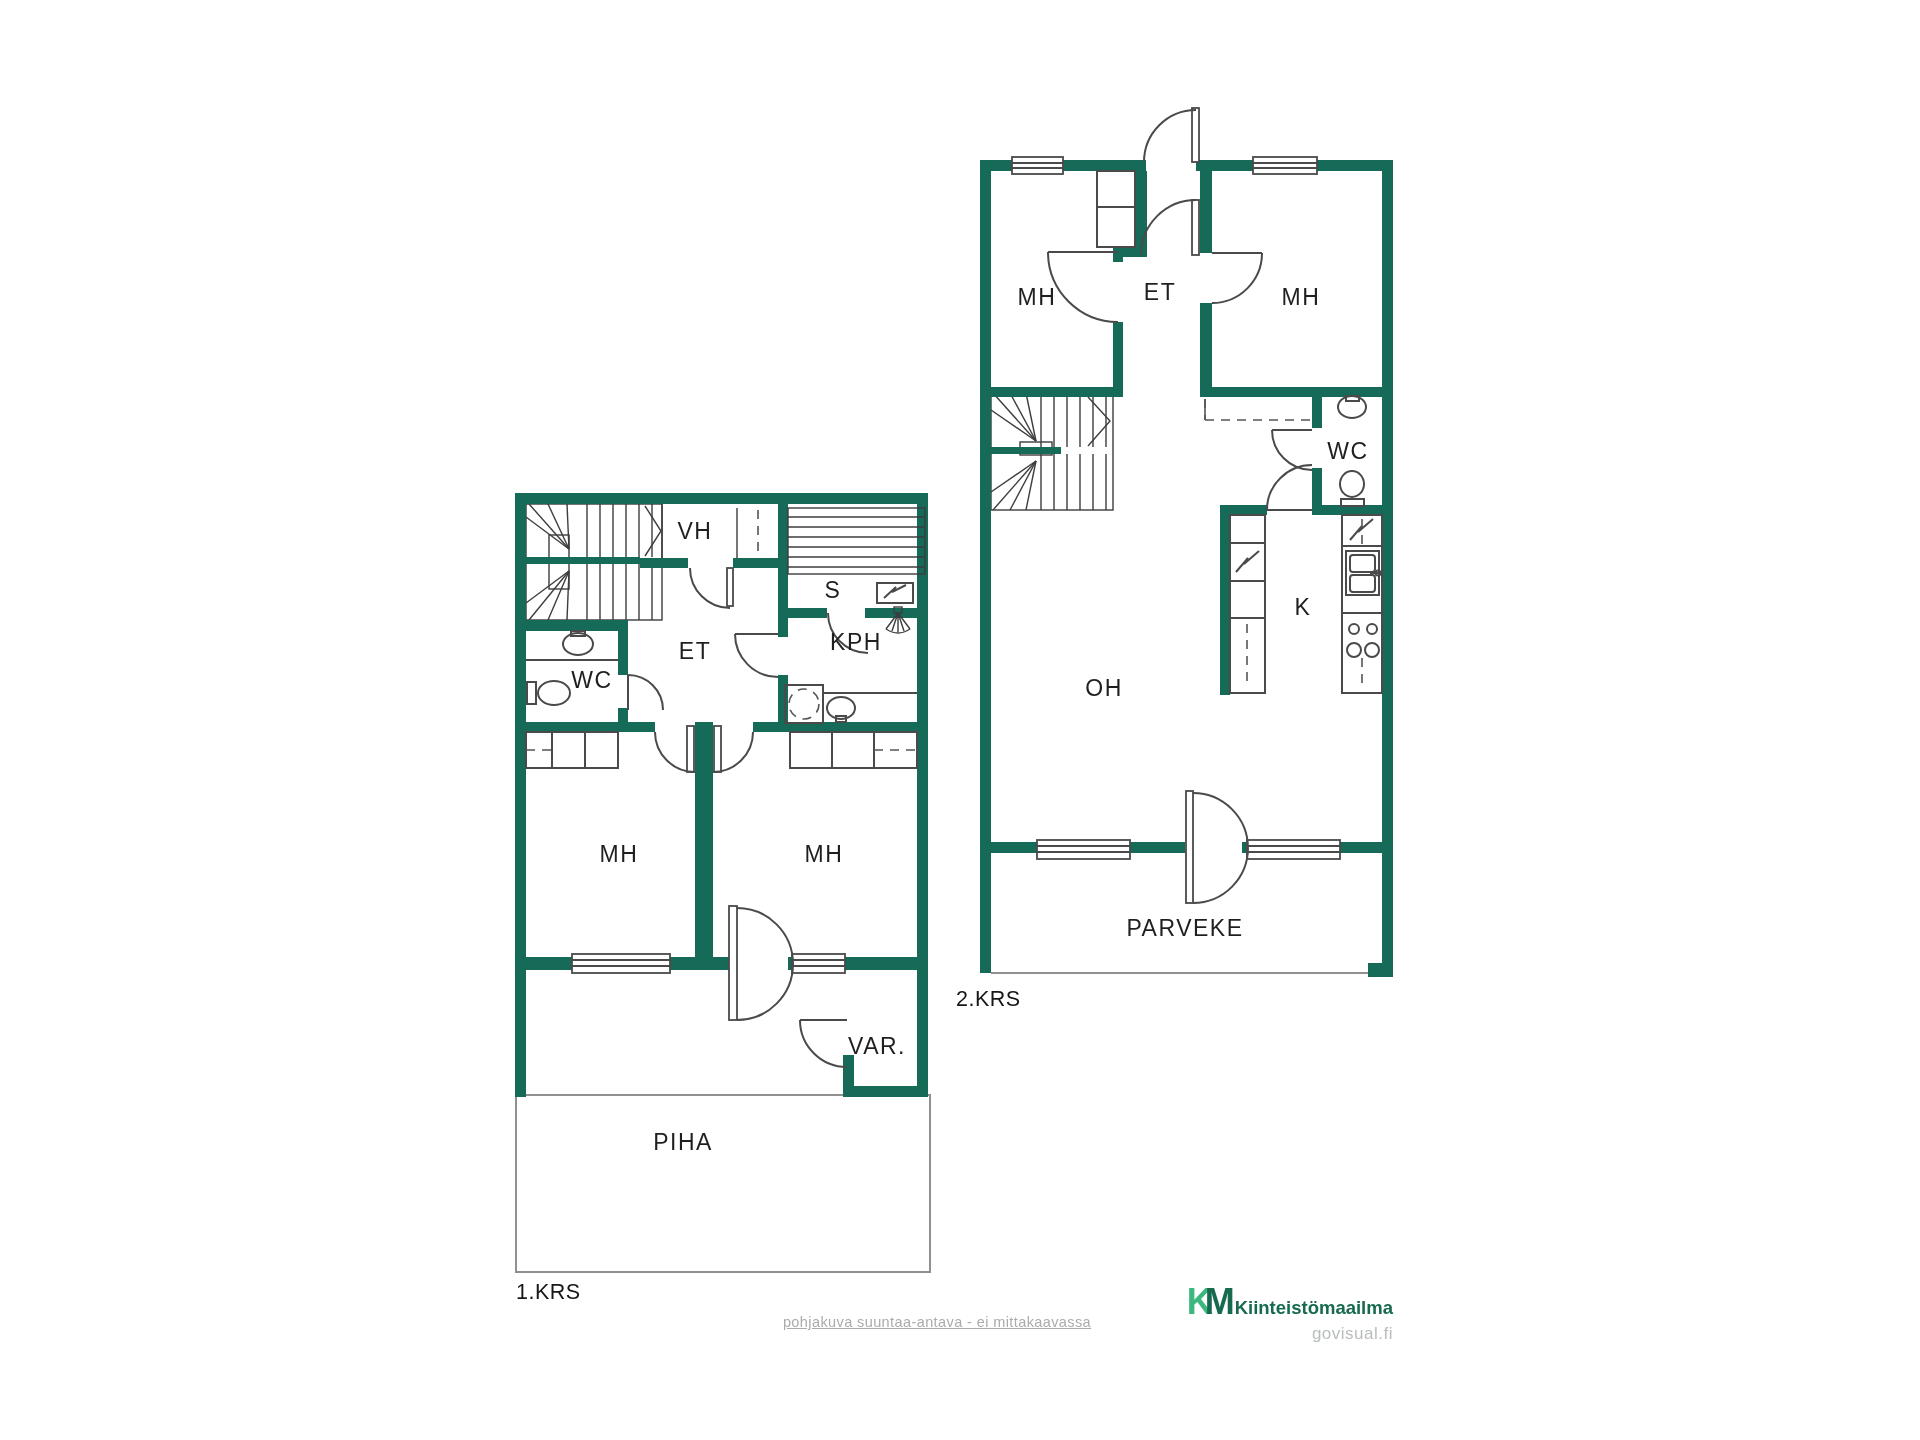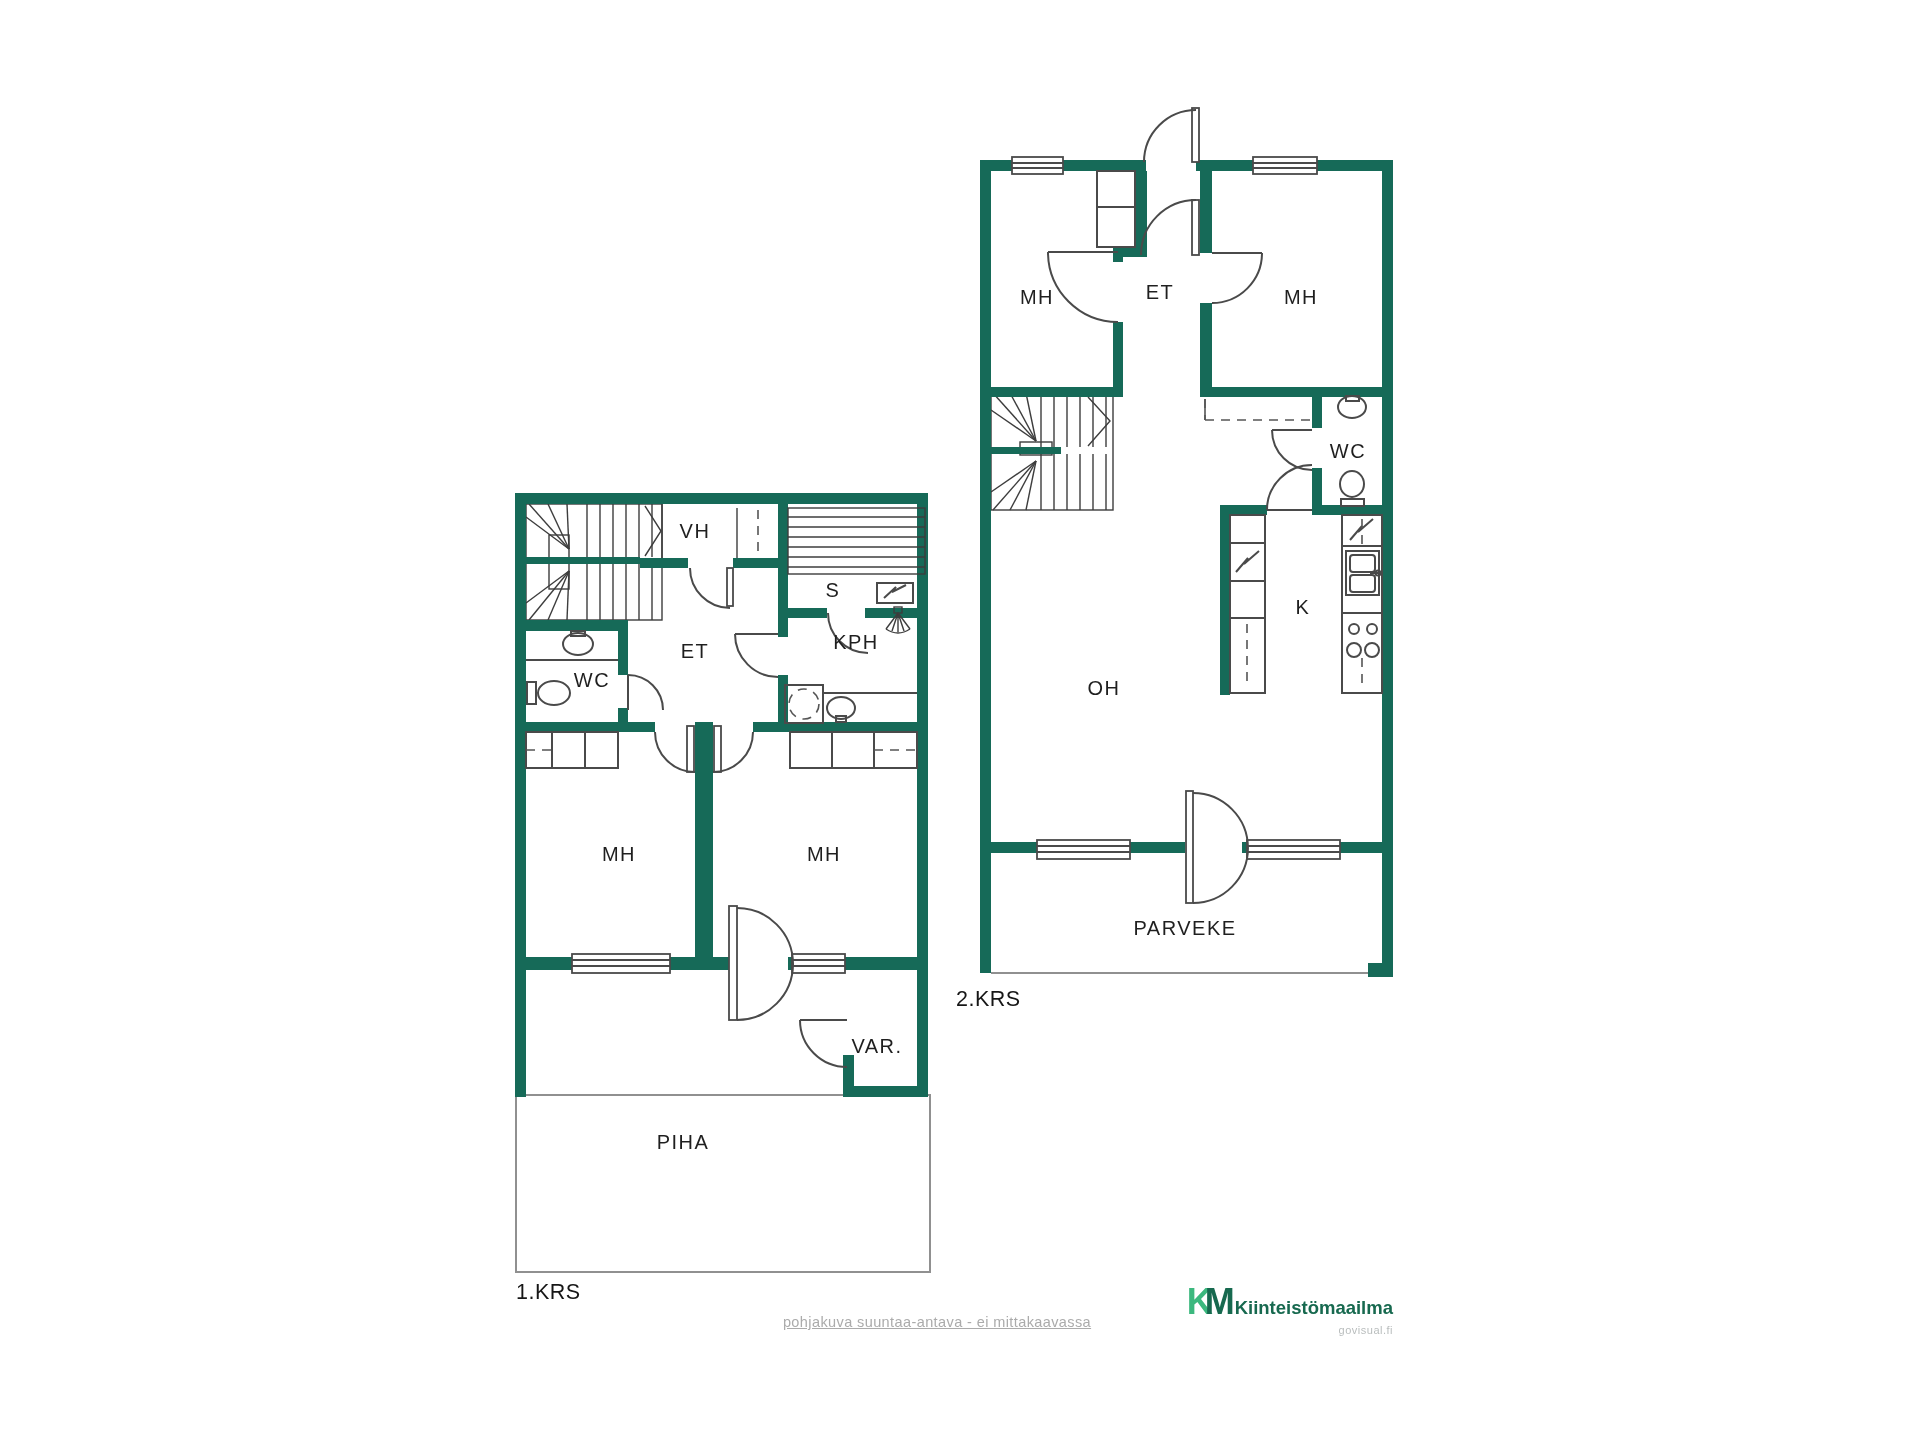--- a/index.html
+++ b/index.html
@@ -24,35 +24,35 @@
   .tl{stroke:var(--line);stroke-width:2;fill:none;}
   .tt{stroke:var(--stair);stroke-width:1.4;fill:none;}
   .win{fill:#ffffff;stroke:var(--line);stroke-width:1.8;}
   .gap{fill:#ffffff;stroke:none;}
   .leaf{fill:#ffffff;stroke:var(--line);stroke-width:1.8;}
   .dash{stroke:#555555;stroke-width:1.6;fill:none;stroke-dasharray:9 7;}
   .mut{stroke:var(--muted);stroke-width:2;fill:none;}
   
   .lbl{
     position:absolute;transform:translate(-50%,-50%);
-    font-size:20px;letter-spacing:1.5px;color:var(--text);white-space:nowrap;text-align:center;
+    font-size:23px;letter-spacing:1.5px;color:var(--text);white-space:nowrap;text-align:center;
   }
   .krs{
     position:absolute;font-size:21.5px;color:#161616;letter-spacing:0.5px;white-space:nowrap;
   }
   .disclaimer{
     position:absolute;left:937px;top:1322px;transform:translate(-50%,-50%);
     font-size:14.5px;color:var(--footer);letter-spacing:0.4px;white-space:nowrap;text-decoration:underline;
   }
   .brand{position:absolute;right:527px;top:1281px;text-align:right;}
   .brand-row{display:flex;align-items:baseline;justify-content:flex-end;}
   .brand-k{font-size:36px;font-weight:800;color:var(--brand-light);letter-spacing:-2px;}
   .brand-m{font-size:36px;font-weight:800;color:var(--brand-dark);margin-left:-6px;}
   .brand-name{font-size:18.5px;font-weight:700;color:var(--brand-dark);margin-left:0;}
-  .brand-web{font-size:11px;color:var(--watermark);margin-top:1px;letter-spacing:0.5px;}
+  .brand-web{font-size:17px;color:var(--watermark);margin-top:1px;letter-spacing:0.5px;}
 </style>
 </head>
 <body>
 
 <svg class="plan-svg" width="1920" height="1440" viewBox="0 0 1920 1440">
 
   <g>
 
     <rect class="mut" x="516" y="1095" width="414" height="177"></rect>
 

